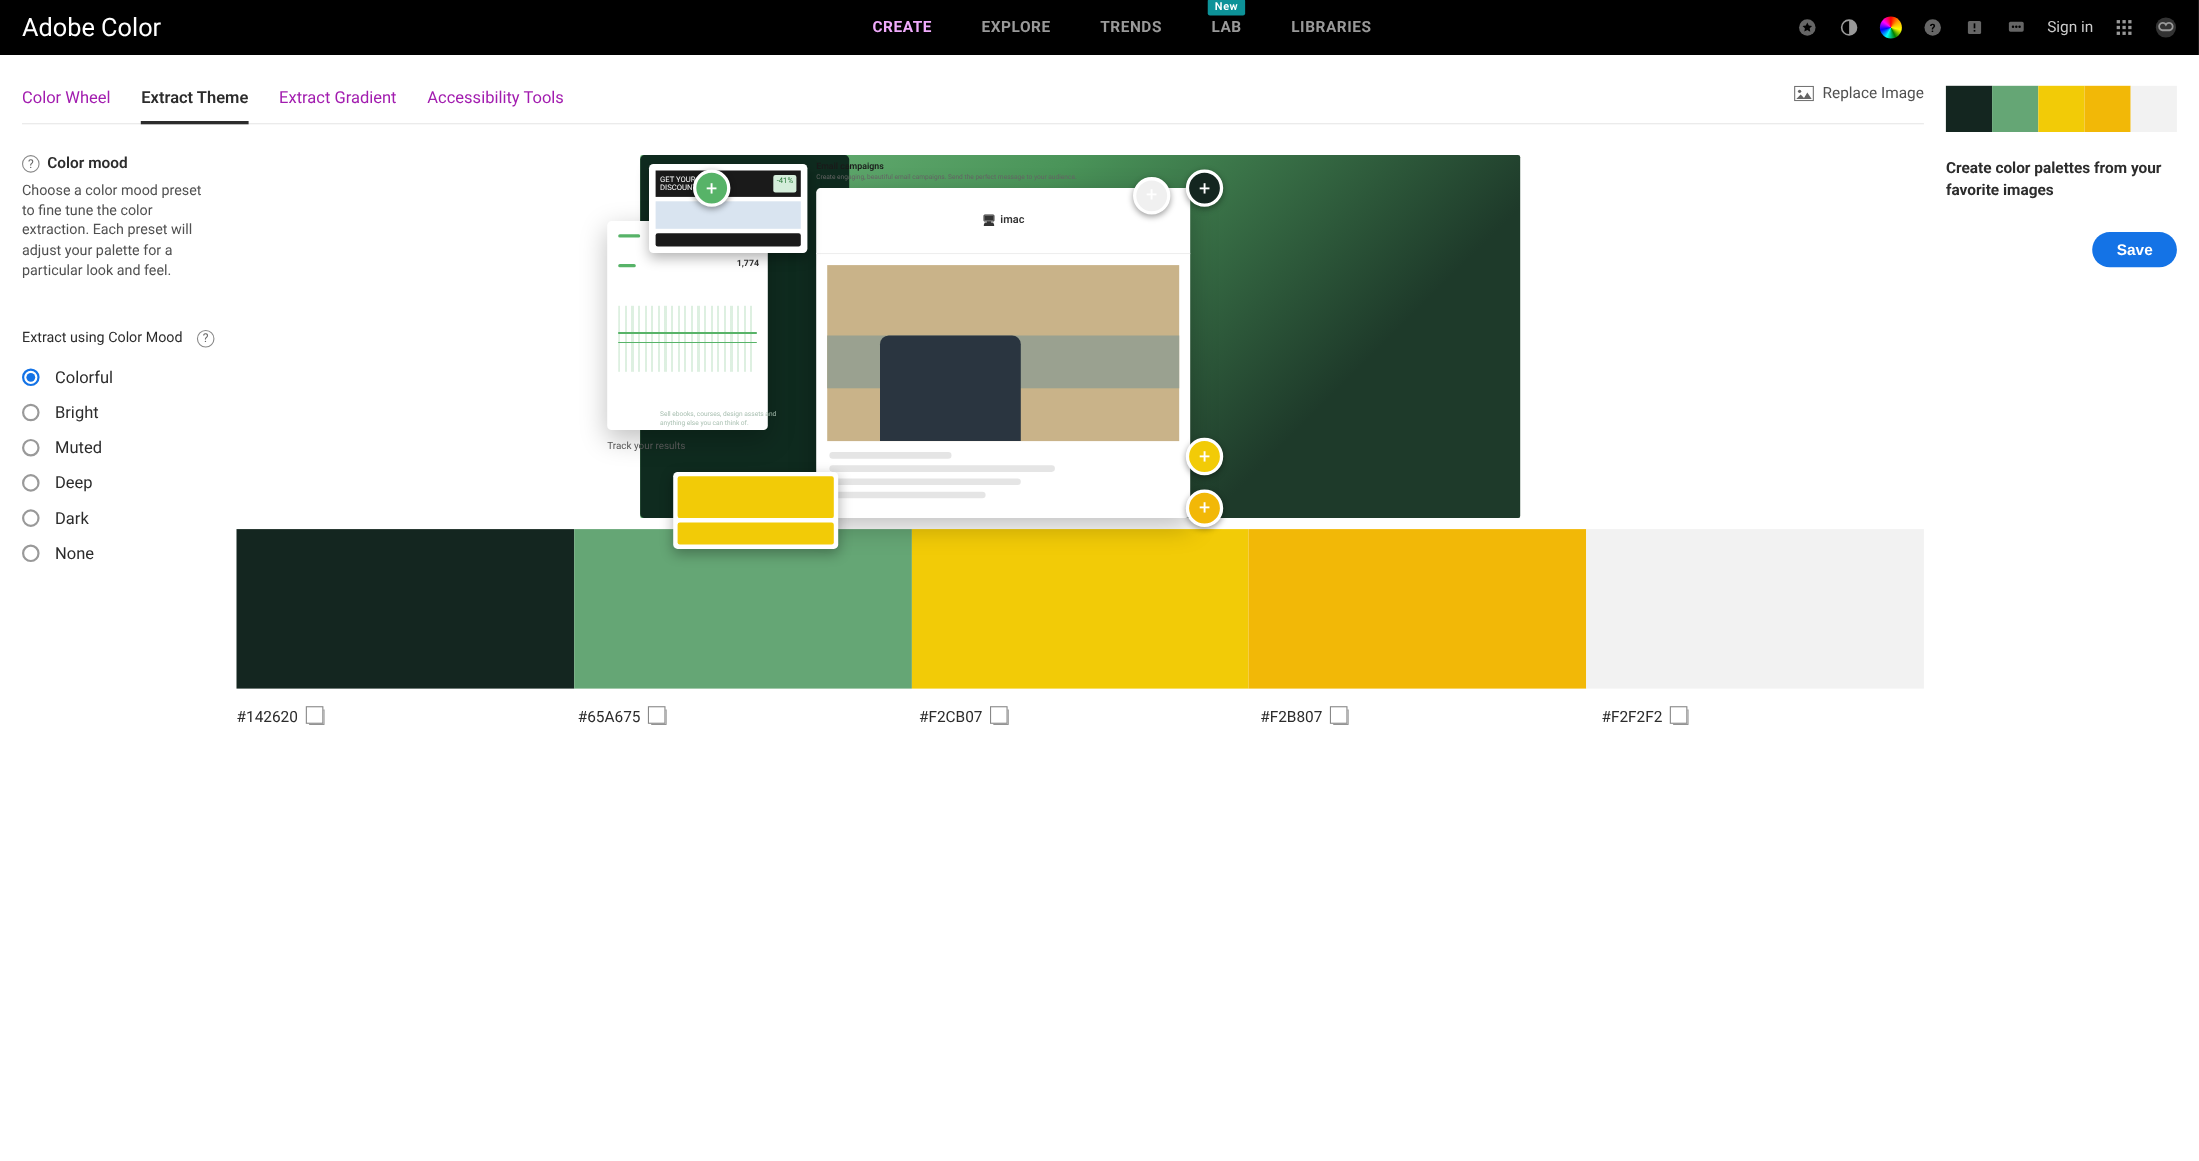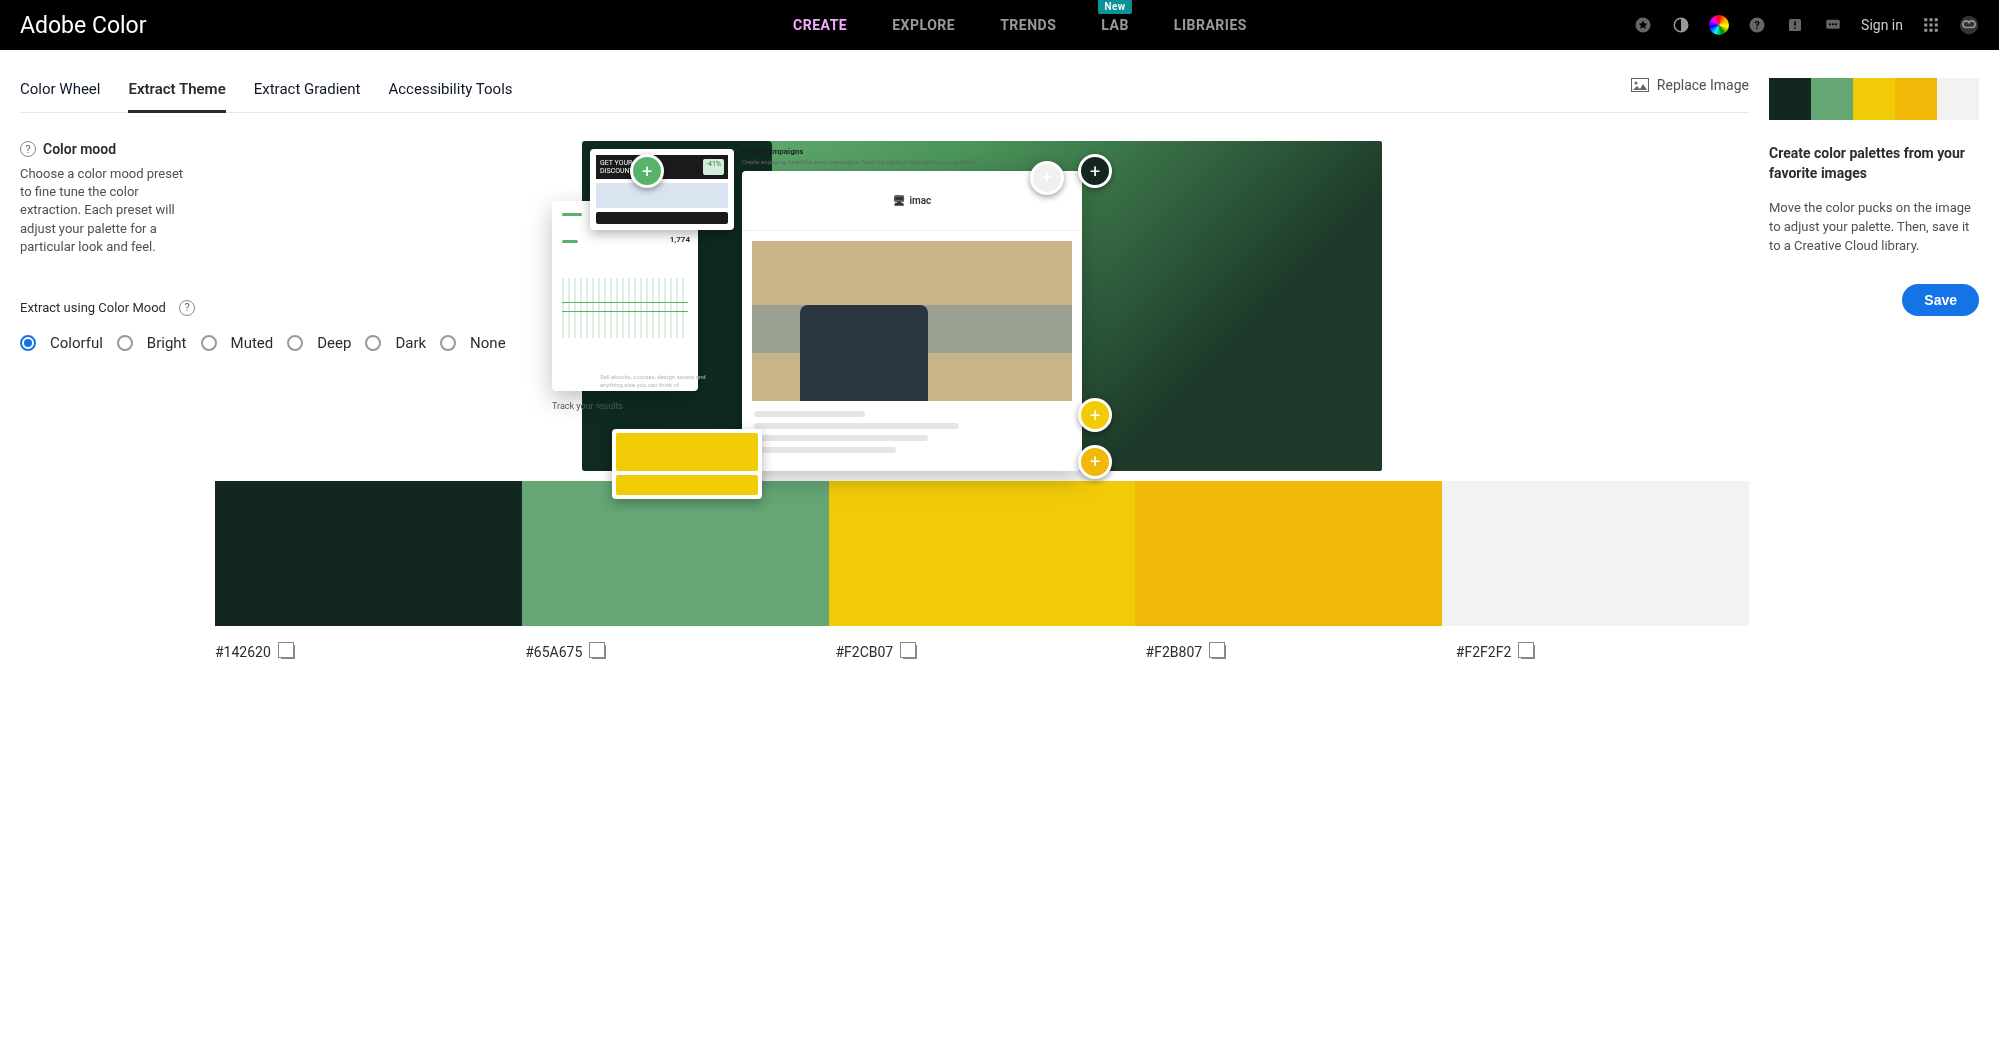--- a/index.html
+++ b/index.html
@@ -15,33 +15,33 @@
 .top-icon { width: 20px; height: 20px; display: flex; align-items: center; justify-content: center; color: #999; cursor: pointer; }
 .signin { color: #ccc; font-size: 14px; cursor: pointer; }
 .color-wheel-ico { width:20px; height:20px; border-radius:50%; background: conic-gradient(red,orange,yellow,green,cyan,blue,magenta,red); }
 
 .page { display: flex; padding: 0 20px; }
 .left { flex: 1; }
 .right-panel { width: 230px; padding: 28px 0 0 20px; }
 
 .subnav-row { display: flex; align-items: center; border-bottom: 1px solid #e6e6e6; margin-top: 18px; }
 .subnav { display: flex; gap: 28px; }
-.subnav-item { padding: 12px 0 14px; font-size: 15px; color: #0f172a; cursor: pointer; position: relative; }
+.subnav-item { padding: 12px 0 14px; font-size: 15px; color: #a21caf; cursor: pointer; position: relative; }
 .subnav-item.active { color: #2c2c2c; font-weight: 600; }
 .subnav-item.active::after { content:''; position:absolute; left:0; right:0; bottom:-1px; height:3px; background:#2c2c2c; }
 .replace-image { margin-left:auto; display:flex; align-items:center; gap:8px; color:#505050; font-size:14px; cursor:pointer; padding-bottom:10px; }
 
 .content-row { display:flex; gap: 20px; margin-top: 28px; }
 .sidebar { width: 175px; flex-shrink: 0; }
 .side-title-row { display:flex; align-items:center; gap:7px; margin-bottom: 8px; }
 .side-title { font-size: 14px; font-weight:600; }
 .side-desc { font-size: 13px; color:#505050; line-height:1.4; }
 .side-section-label { font-size:13px; color:#2c2c2c; margin-top: 44px; display:flex; align-items:center; }
 .help-circ { width:16px; height:16px; border:1px solid #888; border-radius:50%; display:inline-flex; align-items:center; justify-content:center; font-size:11px; color:#666; }
-.mood-list { margin-top: 18px; display:flex; flex-direction:row; gap: 14px; }
+.mood-list { margin-top: 18px; display:flex; flex-direction:column; gap: 14px; }
 .mood-item { display:flex; align-items:center; gap:14px; font-size:15px; cursor:pointer; }
 .radio { width:16px; height:16px; border:2px solid #999; border-radius:50%; display:inline-block; position:relative; flex-shrink:0; }
 .radio.checked { border-color:#1473e6; }
 .radio.checked::after { content:''; position:absolute; inset:2px; background:#1473e6; border-radius:50%; }
 
 .center { flex:1; }
 .preview { height: 330px; position: relative; background: linear-gradient(135deg, #6fb77b 0%, #4a9459 35%, #1e3a2a 75%); border-radius: 2px; overflow:visible; margin: 0 auto; max-width: 800px; }
 .puck { position:absolute; width:34px; height:34px; border-radius:50%; border:3px solid #fff; box-shadow:0 2px 6px rgba(0,0,0,0.4); display:flex; align-items:center; justify-content:center; color:#fff; font-size:18px; cursor:grab; }
 .mock-card { position:absolute; background:#fff; border-radius:4px; box-shadow:0 8px 24px rgba(0,0,0,0.25); }
 .mock-analytics { left:-30px; top:60px; width:146px; height:190px; padding:10px; }
@@ -312,18 +312,17 @@
 
   <aside class="right-panel">
     <div class="mini-palette" id="mini-palette">
         <div class="mini-sw" style="background: rgb(20, 38, 32);"></div>
         <div class="mini-sw" style="background: rgb(101, 166, 117);"></div>
         <div class="mini-sw" style="background: rgb(242, 203, 7);"></div>
         <div class="mini-sw" style="background: rgb(242, 184, 7);"></div>
         <div class="mini-sw" style="background: rgb(242, 242, 242);"></div>
       </div>
     <div class="rp-title">Create color palettes from your favorite images</div>
-    <p class="rp-para">Move the color pucks on the image to adjust your palette. Then, save it to a Creative Cloud library.</p>
     <div class="save-btn-wrap">
       <button class="save-btn">Save</button>
     </div>
   </aside>
 </div>
 
 </body></html>

